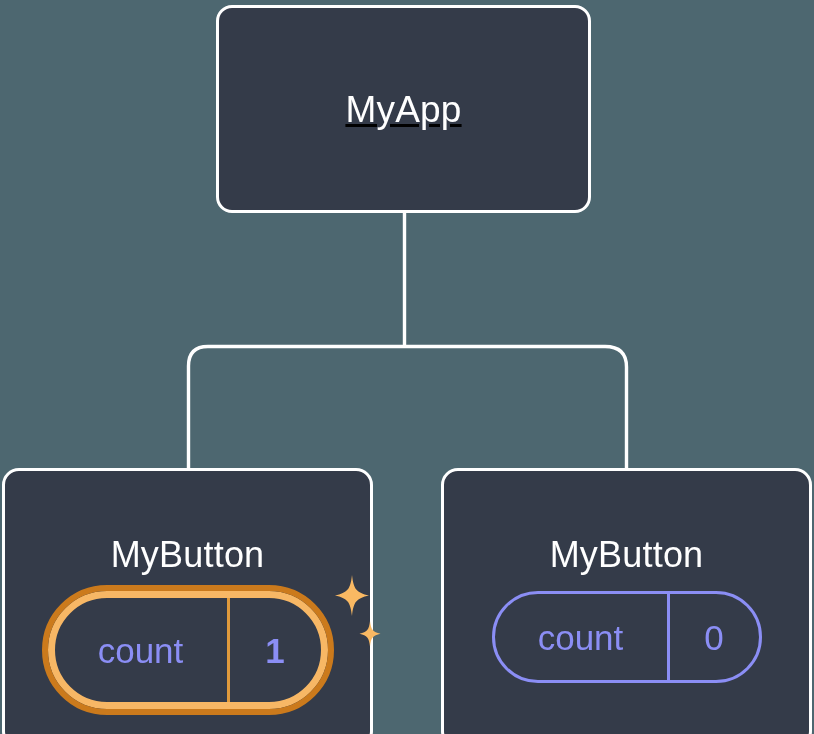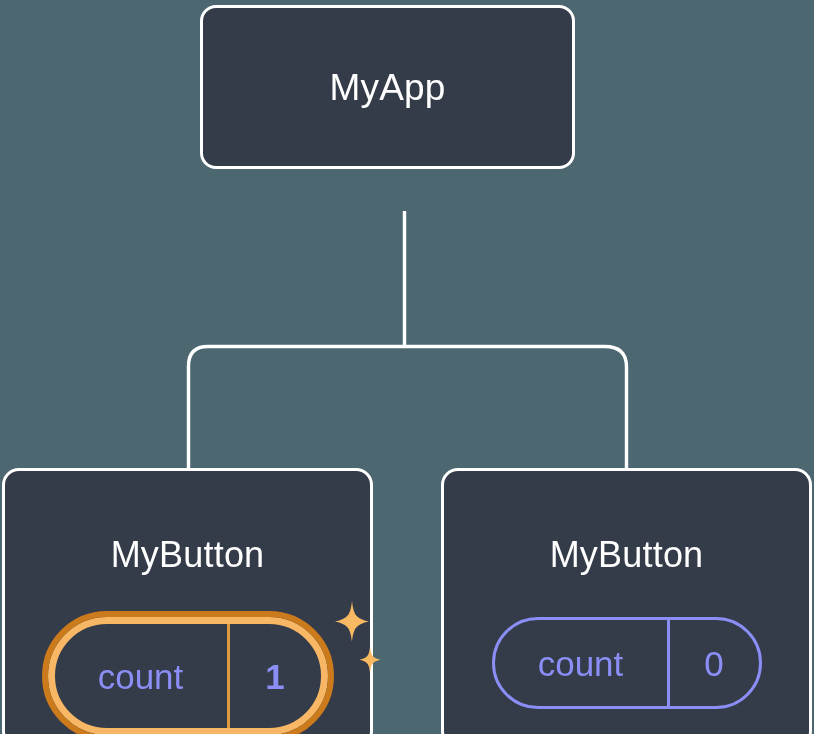--- a/index.html
+++ b/index.html
@@ -49,25 +49,26 @@
     color: #ffffff;
     font-size: 37px;
     font-weight: 400;
     letter-spacing: 0.2px;
     line-height: 1;
     white-space: nowrap;
   }
 
   
   #node-root {
-    left: 200px;
+    left: 216px;
     top: 5px;
     width: 375px;
-    height: 164px;
+    height: 208px;
     justify-content: center;
+    text-decoration: underline;
   }
 
   
   #node-child-0 {
     left: 2px;
     top: 468px;
     width: 371px;
     height: 280px;
     border-radius: 17px;
   }
@@ -79,21 +80,21 @@
     border-radius: 17px;
   }
   .child .node-title {
     margin-top: 66px;
     font-size: 36px;
   }
 
   
   .pill-wrap {
     position: relative;
-    margin-top: 44px;
+    margin-top: 18px;
     display: flex;
     align-items: flex-end;
   }
 
   .pill {
     box-sizing: border-box;
     display: flex;
     align-items: stretch;
     background: #343b49;
     border-radius: 999px;

